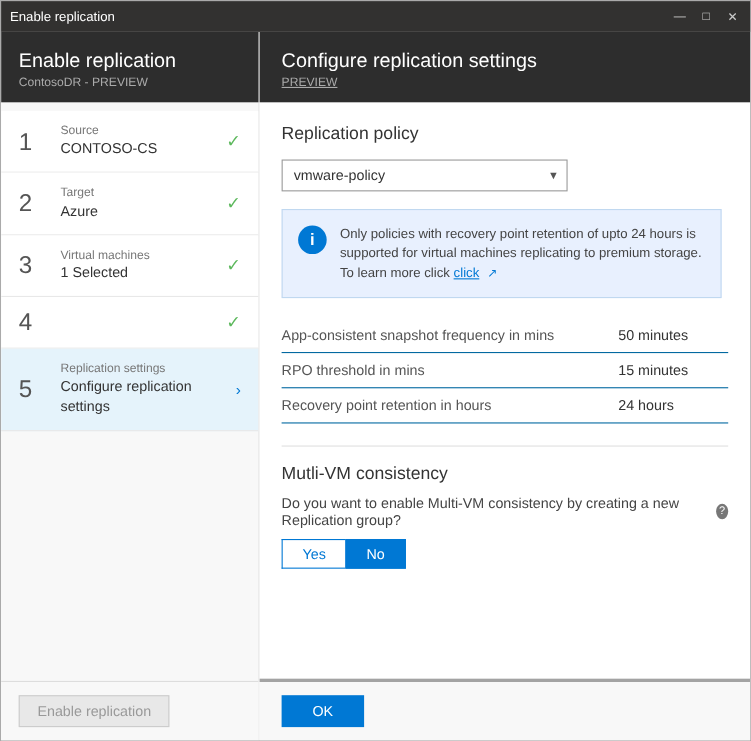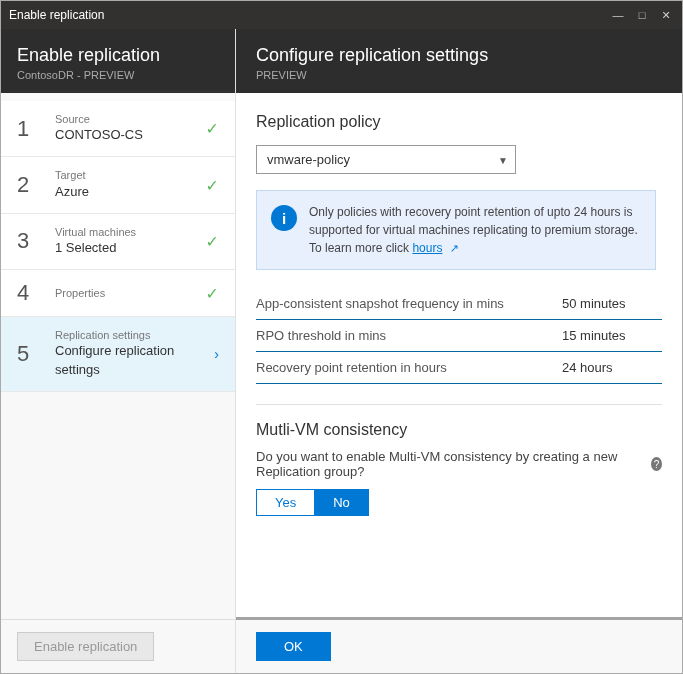--- a/index.html
+++ b/index.html
@@ -178,20 +178,21 @@
     .right-header-title {
       font-size: 18px;
       font-weight: 300;
       color: #fff;
     }
 
     .right-header-subtitle {
       font-size: 11px;
       color: #aaa;
       margin-top: 3px;
+      text-decoration: underline;
     }
 
     .right-content {
       flex: 1;
       padding: 20px 20px;
       overflow-y: auto;
     }
 
     .section-title {
       font-size: 16px;
@@ -425,21 +426,20 @@
           <div class="step-info">
             <div class="step-label">Virtual machines</div>
             <div class="step-value">1 Selected</div>
           </div>
           <span class="step-check">✓</span>
         </div>
 
         <div class="step-item">
           <span class="step-number">4</span>
           <div class="step-info">
-            <div class="step-label">Properties</div>
           </div>
           <span class="step-check">✓</span>
         </div>
 
         <div class="step-item active">
           <span class="step-number">5</span>
           <div class="step-info">
             <div class="step-label">Replication settings</div>
             <div class="step-value">Configure replication settings</div>
           </div>
@@ -469,21 +469,21 @@
             <option>vmware-policy</option>
             <option>Default-VMware-Policy</option>
           </select>
         </div>
 
         
         <div class="info-box">
           <div class="info-icon">i</div>
           <div class="info-text">
             Only policies with recovery point retention of upto 24 hours is supported for virtual machines replicating to premium storage. To learn more click
-            <span class="info-link">hours</span>
+            <span class="info-link">click</span>
             <span class="info-external">↗</span>
           </div>
         </div>
 
         
         <div class="settings-table">
           <div class="settings-row">
             <span class="settings-label">App-consistent snapshot frequency in mins</span>
             <span class="settings-value">50 minutes</span>
           </div>

